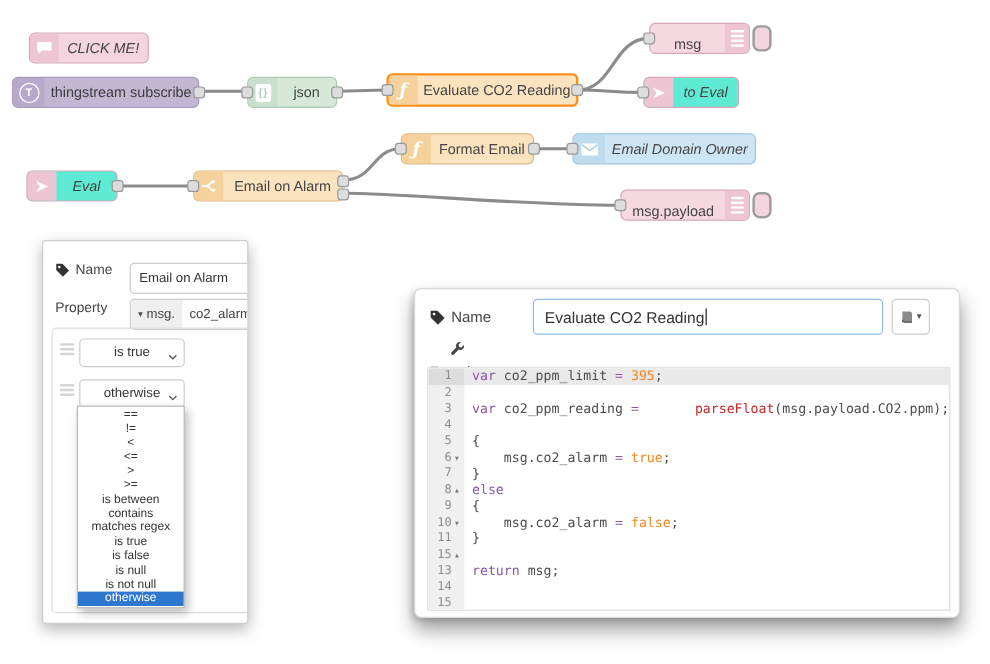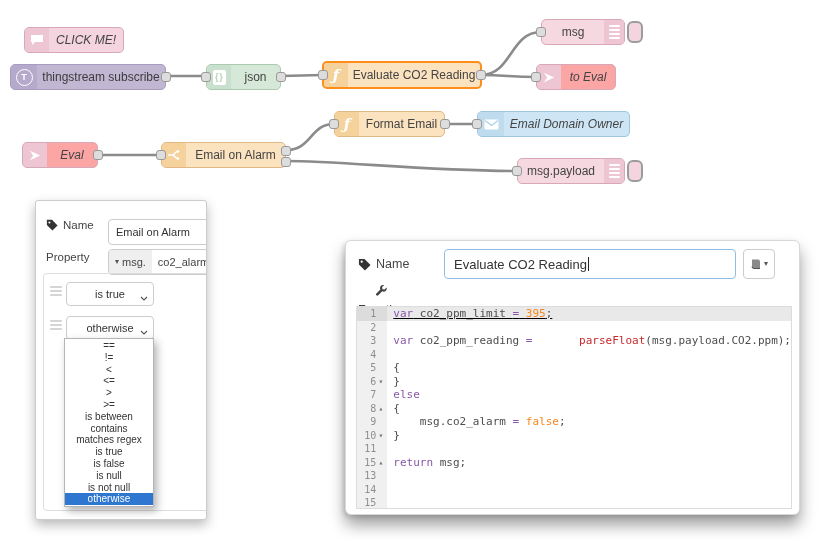--- a/index.html
+++ b/index.html
@@ -23,23 +23,23 @@
   .n-comment{background:#f4d4de;border-color:#d8a7b8;}
   .n-comment .nicon{background:#eec6d3;}
   .n-sub{background:#c1b7d3;border-color:#a79bc0;color:#3c3c3c;}
   .n-sub .nicon{background:#b5aacb;width:26px;}
   .n-sub.pad-l{padding-left:26px;}
   .n-json{background:#d6e8d8;border-color:#abcbb1;}
   .n-json .nicon{background:#c9e0ce;}
   .n-func{background:#fbe3bf;border-color:#dfb885;}
   .n-func .nicon{background:#f5d29b;}
   .n-func.selected{border:2px solid #ff8d1a;}
-  .n-debug{background:#f6d8e1;border-color:#d8a7b8;}
+  .n-debug{background:#f6d8e1;border-color:#d8a7b8;align-items:flex-end;}
   .n-debug .nicon{background:#eec6d3;}
-  .n-link{background:#fca5a5;border-color:#d8a7b8;}
+  .n-link{background:#5eead4;border-color:#d8a7b8;}
   .n-link .nicon{background:#eec6d3;}
   .n-email{background:#cde5f4;border-color:#9cc6e0;}
   .n-email .nicon{background:#bedcee;width:26px;}
   .n-email.pad-l{padding-left:26px;}
   .n-switch{background:#fbe3bf;border-color:#dfb885;}
   .n-switch .nicon{background:#f5d29b;}
 
   .port{position:absolute;width:10px;height:10px;background:#ddd;border:1px solid #999;border-radius:3px;
         box-sizing:border-box;z-index:3;}
   .pin{left:-6px;top:50%;margin-top:-5px;}
@@ -95,21 +95,21 @@
                background:#fff;display:flex;align-items:center;justify-content:center;gap:2px;box-sizing:border-box;}
   #editor{position:absolute;left:10px;top:65px;width:436px;height:203px;border:1px solid #dcdcdc;display:flex;
           font-family:"DejaVu Sans Mono",monospace;background:#fff;overflow:hidden;box-sizing:border-box;}
   #editor-gutter{width:38px;background:#f0f0f0;color:#8e8e8e;font-size:10px;}
   .gut-cell{height:13.5px;display:flex;align-items:center;justify-content:flex-end;padding-right:2px;box-sizing:border-box;}
   .gut-cell span{display:block;}
   .gut-cell .fold{width:9px;font-size:8px;color:#777;text-align:center;}
   .gut-cell.act{background:#dcdcdc;}
   #editor-code{flex:1;padding-left:6px;font-size:11px;}
   .code-line{height:13.5px;line-height:13.5px;white-space:pre;}
-  .code-line.act{background:#e9e9e9;margin-left:-6px;padding-left:6px;text-decoration:underline;}
+  .code-line.act{background:#e9e9e9;margin-left:-6px;padding-left:6px;}
   .tok-pl{color:#4d4d4c;} .tok-kw{color:#8959a8;} .tok-num{color:#f5871f;}
   .tok-fn{color:#c82829;padding-left:40px;} .tok-op{color:#8959a8;}
   .seclabel{position:absolute;display:flex;align-items:center;gap:5px;font-size:12.5px;color:#3f3f3f;}
 </style>
 </head>
 <body>
 
 <div id="stage">
 
   <svg id="wires" width="825" height="553">
@@ -411,20 +411,21 @@
             <span>15</span>
             <span class="fold"></span>
           </div>
         </div>
       <div id="editor-code">
           <div class="code-line act"><span class="tok-kw">var</span><span class="tok-pl"> co2_ppm_limit </span><span class="tok-op">=</span><span class="tok-pl"> </span><span class="tok-num">395</span><span class="tok-pl">;</span></div>
           <div class="code-line">&nbsp;</div>
           <div class="code-line"><span class="tok-kw">var</span><span class="tok-pl"> co2_ppm_reading </span><span class="tok-op">=</span><span class="tok-pl"> </span><span class="tok-fn">parseFloat</span><span class="tok-pl">(msg.payload.CO2.ppm);</span></div>
           <div class="code-line">&nbsp;</div>
           <div class="code-line"><span class="tok-pl">{</span></div>
+          <div class="code-line"><span class="tok-pl">    msg.co2_alarm </span><span class="tok-op">=</span><span class="tok-pl"> </span><span class="tok-num">true</span><span class="tok-pl">;</span></div>
           <div class="code-line"><span class="tok-pl">}</span></div>
           <div class="code-line"><span class="tok-kw">else</span></div>
           <div class="code-line"><span class="tok-pl">{</span></div>
           <div class="code-line"><span class="tok-pl">    msg.co2_alarm </span><span class="tok-op">=</span><span class="tok-pl"> </span><span class="tok-num">false</span><span class="tok-pl">;</span></div>
           <div class="code-line"><span class="tok-pl">}</span></div>
           <div class="code-line">&nbsp;</div>
           <div class="code-line"><span class="tok-kw">return</span><span class="tok-pl"> msg;</span></div>
           <div class="code-line">&nbsp;</div>
         </div>
     </div>

